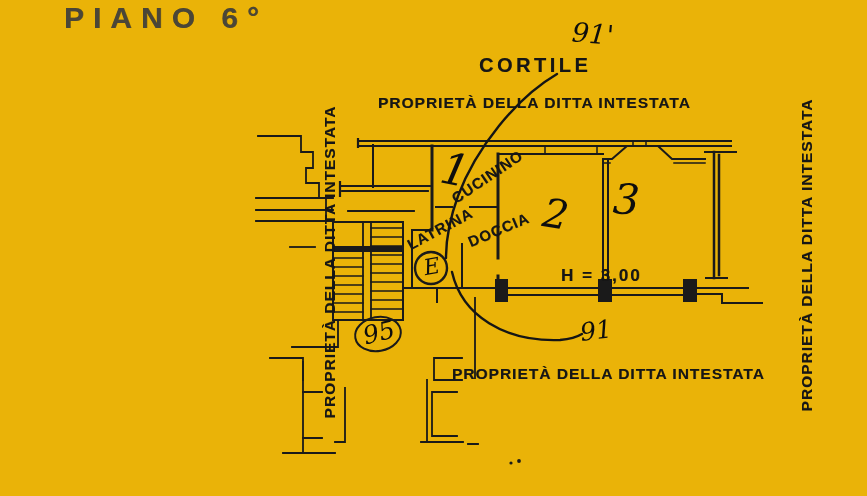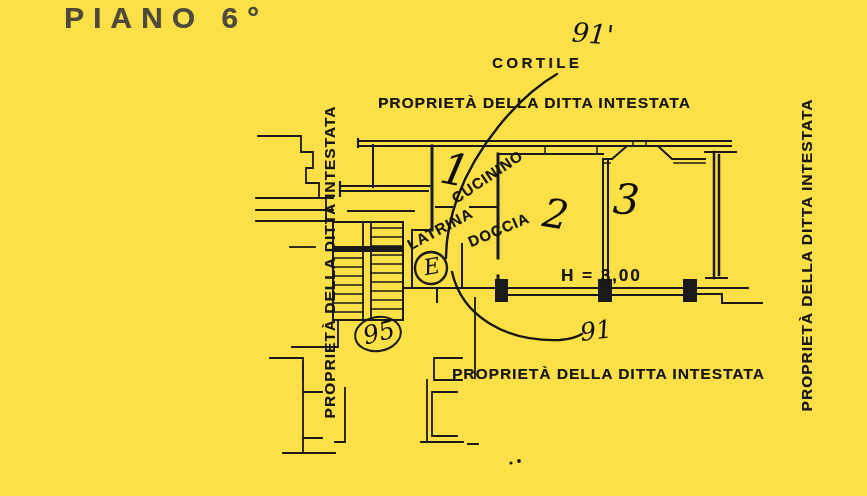--- a/index.html
+++ b/index.html
@@ -1,17 +1,17 @@
 <!DOCTYPE html>
 <html><head>
 <meta charset="utf-8">
 <style>
   html,body{margin:0;padding:0;background:#ffffff;}
   #page{
-    position:relative;width:867px;height:496px;background:#fde047;
+    position:relative;width:867px;height:496px;background:#eab308;
     overflow:hidden;font-family:"Liberation Sans",sans-serif;
   }
   .stamp{
     position:absolute;font-family:"Liberation Sans",sans-serif;font-weight:700;
     color:#161616;white-space:nowrap;letter-spacing:1px;
     text-shadow:0.4px 0.4px 0 rgba(10,10,10,.45);
   }
   .stamp.prop{font-size:15.5px;}
   .stamp.vert{
     width:324px;height:20px;text-align:center;transform:rotate(-90deg);
@@ -121,21 +121,21 @@
     </g>
 
     <g fill="#1a1a1a" stroke="none">
       <circle cx="511" cy="463" r="1.6"></circle>
       <circle cx="519" cy="461" r="1.9"></circle>
     </g>
   </svg>
 
   <div class="stamp faded" style="left:64px;top:1px;">PIANO 6°</div>
 
-  <div class="stamp" style="left:492px;top:54px;font-size:15px;letter-spacing:3.5px;">CORTILE</div>
+  <div class="stamp" style="left:479px;top:54px;font-size:20px;letter-spacing:3.5px;">CORTILE</div>
 
   <div class="stamp prop" style="left:378px;top:94px;">PROPRIETÀ DELLA DITTA INTESTATA</div>
 
   <div class="stamp prop" style="left:452px;top:365px;">PROPRIETÀ DELLA DITTA INTESTATA</div>
 
   <div class="stamp prop vert" style="left:169px;top:252px;">PROPRIETÀ DELLA DITTA INTESTATA</div>
 
   <div class="stamp prop vert" style="left:646px;top:245px;">PROPRIETÀ DELLA DITTA INTESTATA</div>
 
   <div class="stamp lbl-rot" style="left:446px;top:168px;font-size:15px;transform:rotate(-34deg);">CUCININO</div>

